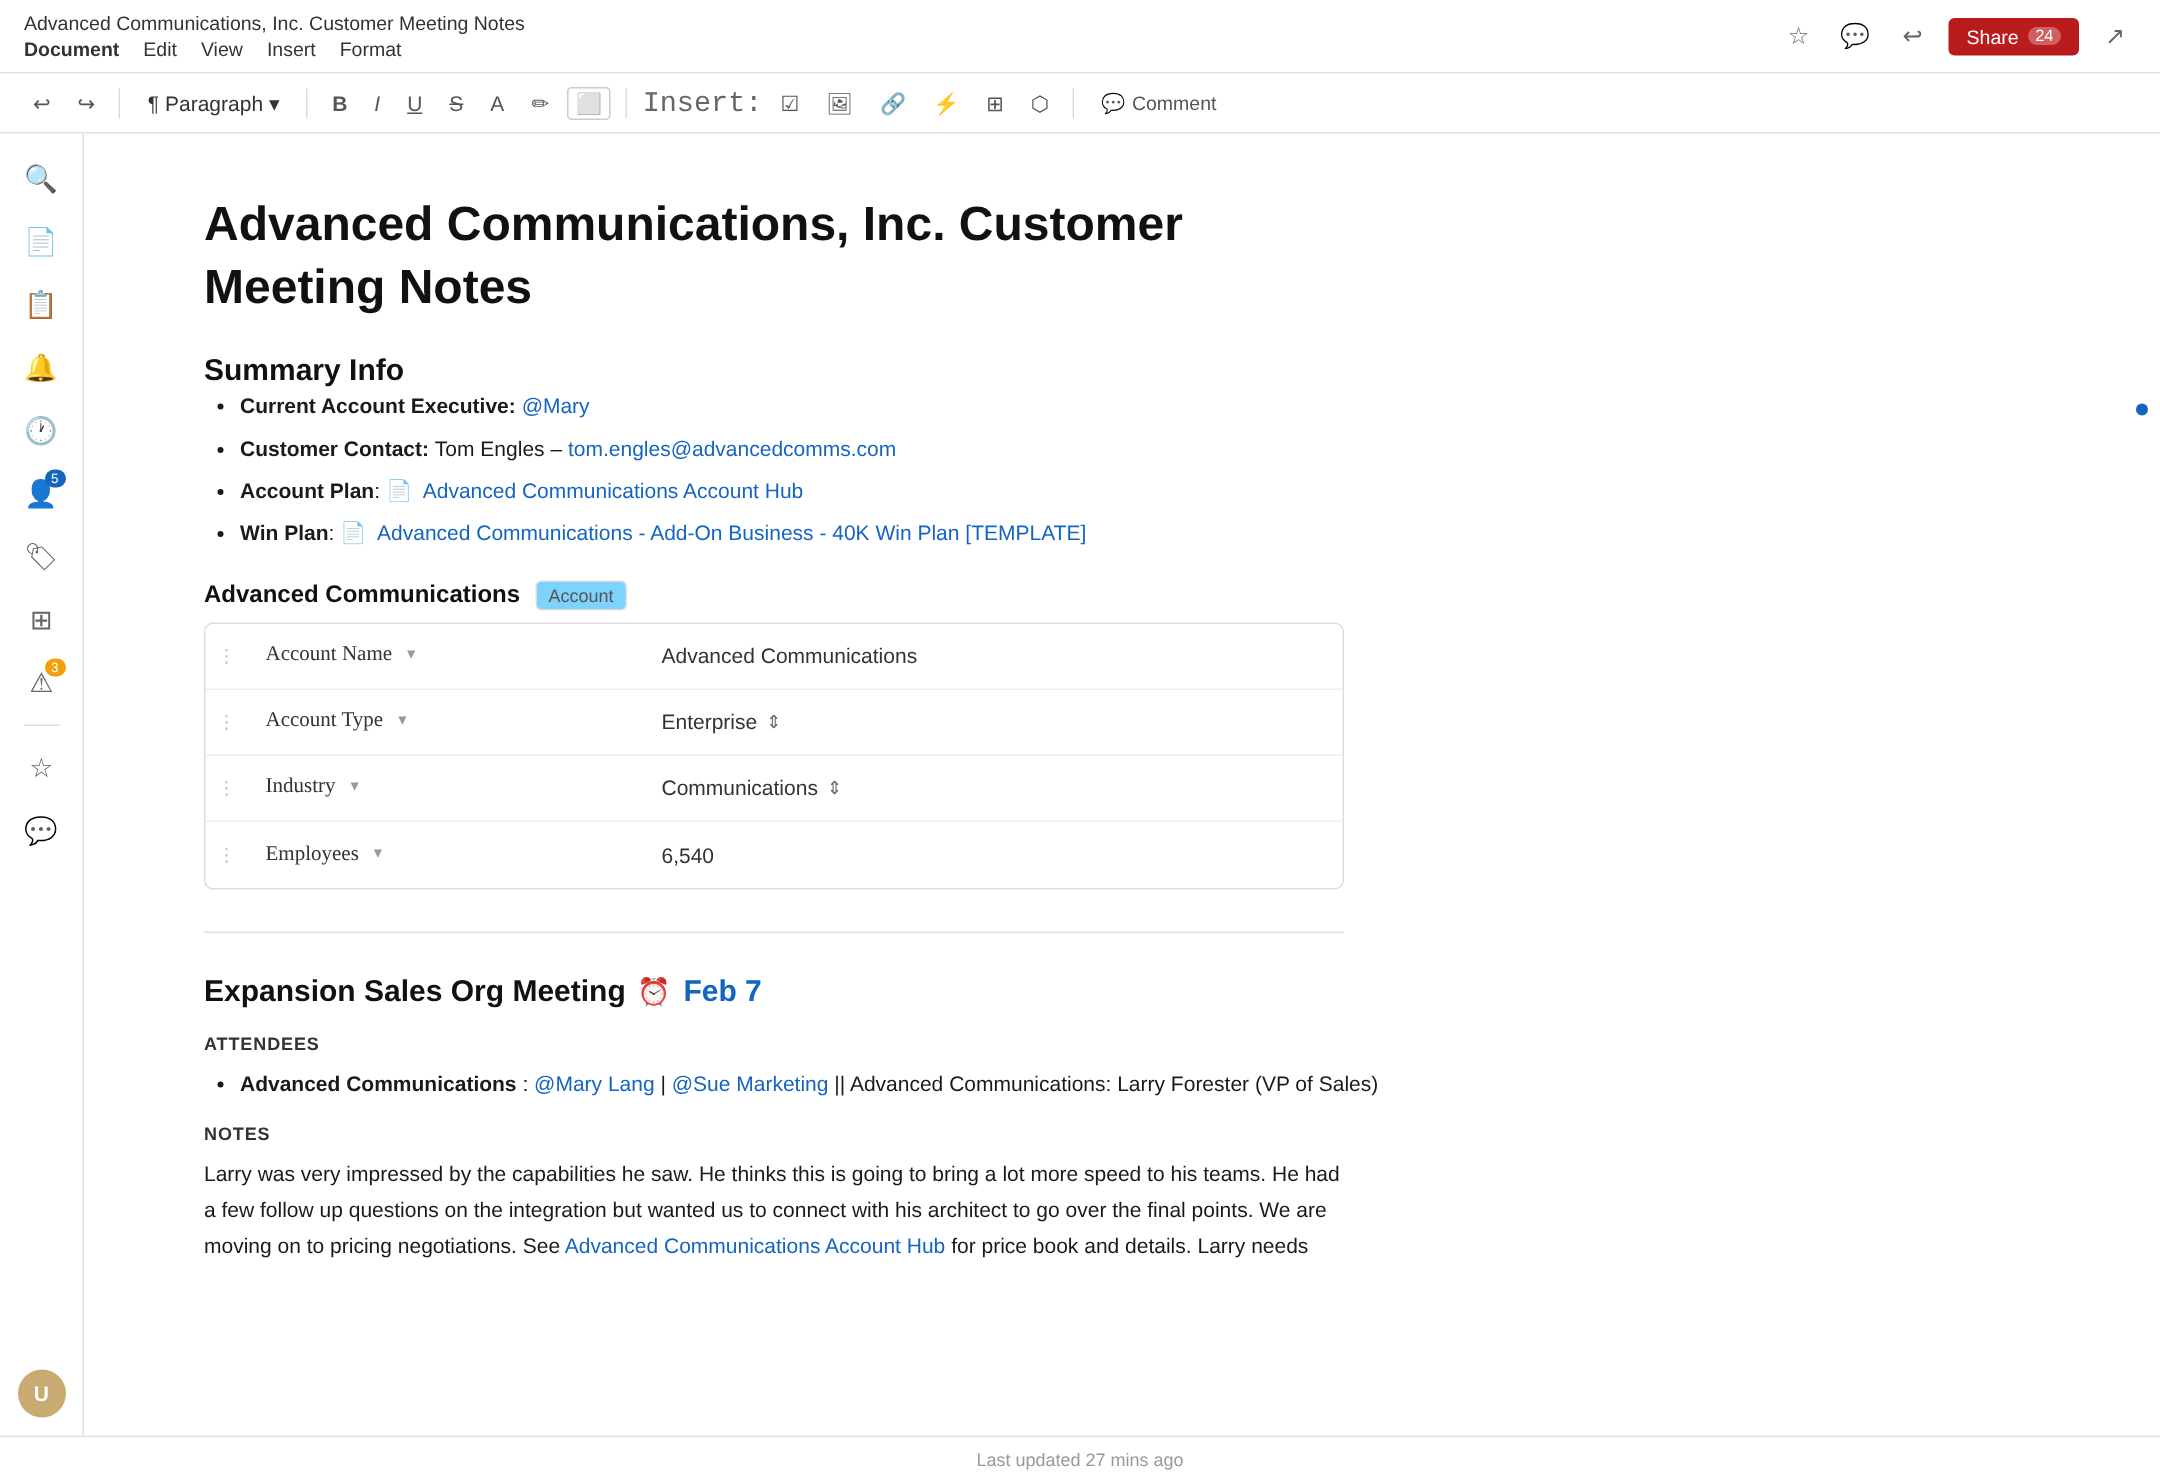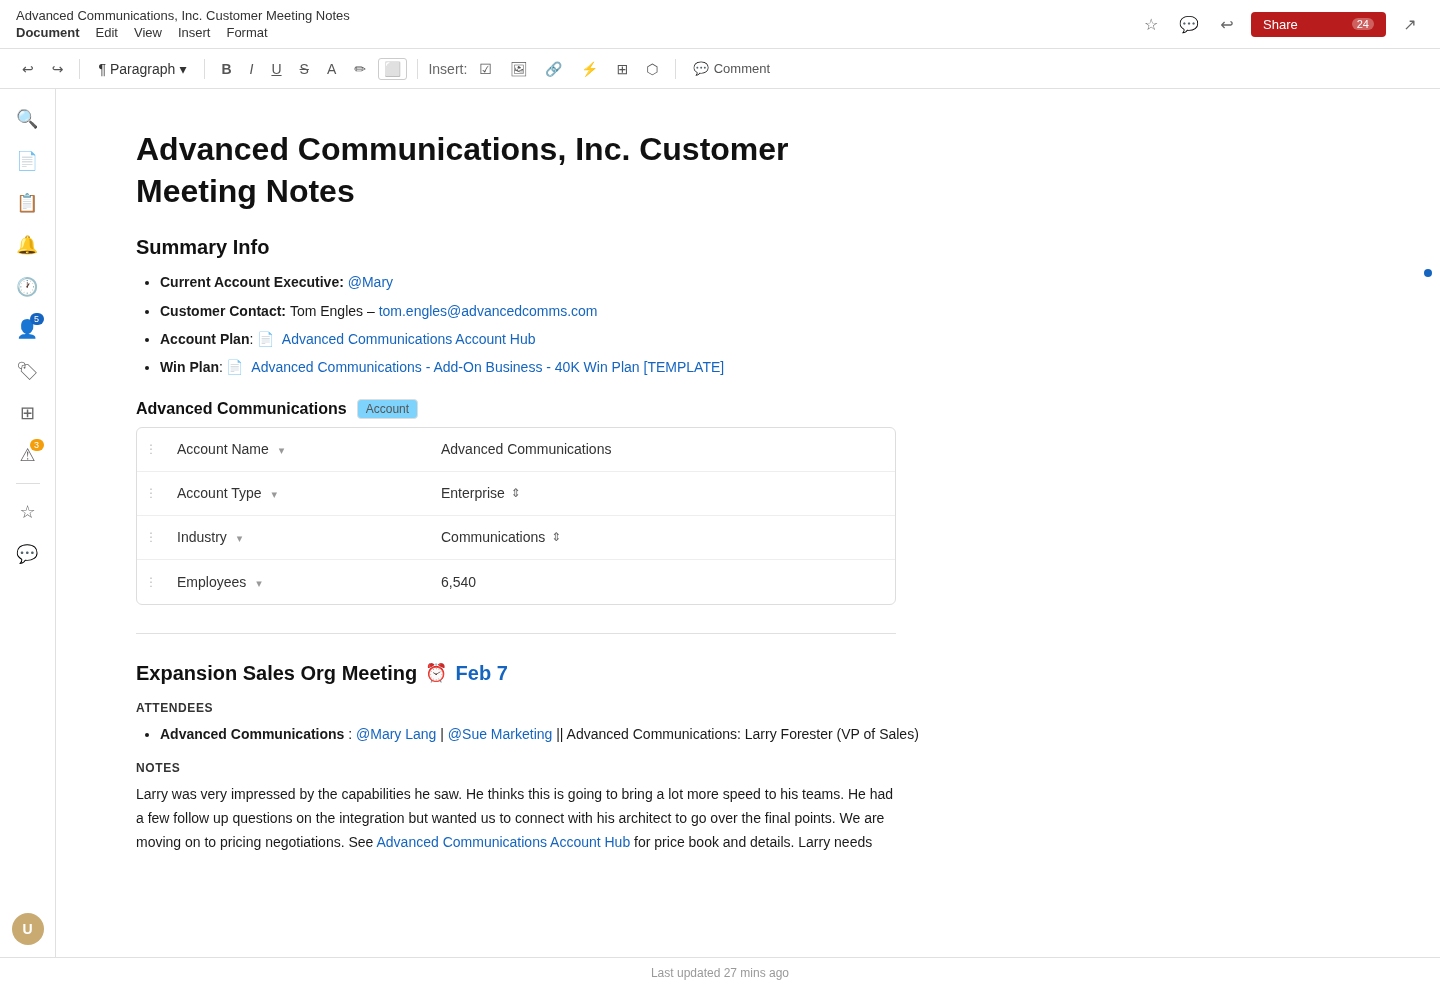--- a/index.html
+++ b/index.html
@@ -8,64 +8,64 @@
     
     .top-bar { display: flex; align-items: center; justify-content: space-between; padding: 8px 16px; border-bottom: 1px solid #e0e0e0; min-height: 44px; }
     .top-bar-left { display: flex; flex-direction: column; }
     .doc-title { font-size: 13px; font-weight: 500; color: #333; }
     .menu-bar { display: flex; gap: 16px; margin-top: 2px; }
     .menu-item { font-size: 13px; color: #333; cursor: pointer; }
     .menu-item.active { font-weight: 600; }
     .top-bar-right { display: flex; align-items: center; gap: 10px; }
     .tb-icon { width: 28px; height: 28px; display: flex; align-items: center; justify-content: center; cursor: pointer; color: #666; font-size: 16px; }
     .share-btn { background: #b91c1c; color: #fff; border: none; border-radius: 4px; padding: 5px 12px; font-size: 13px; cursor: pointer; display: flex; align-items: center; gap: 6px; }
-    .share-count { background: rgba(255,255,255,0.3); border-radius: 10px; padding: 0 5px; font-size: 11px; margin-left: 48px; }
+    .share-count { background: rgba(255,255,255,0.3); border-radius: 10px; padding: 0 5px; font-size: 11px; }
 
     
     .toolbar { display: flex; align-items: center; padding: 6px 16px; border-bottom: 1px solid #e0e0e0; gap: 6px; min-height: 40px; }
     .toolbar-btn { background: none; border: none; cursor: pointer; color: #555; font-size: 14px; padding: 3px 6px; border-radius: 3px; display: flex; align-items: center; }
     .toolbar-separator { width: 1px; height: 20px; background: #ddd; margin: 0 4px; }
     .paragraph-select { display: flex; align-items: center; gap: 4px; padding: 3px 8px; border: none; background: none; cursor: pointer; font-size: 14px; color: #333; }
-    .toolbar-insert { font-size: 14px; color: #666; }
+    .toolbar-insert { font-size: 19px; color: #666; font-family: Liberation Mono, monospace; }
     .comment-btn { display: flex; align-items: center; gap: 4px; font-size: 13px; color: #555; cursor: pointer; padding: 3px 8px; border-radius: 3px; }
 
     
     .main { display: flex; flex: 1; overflow: hidden; }
 
     
     .sidebar { width: 56px; border-right: 1px solid #e0e0e0; display: flex; flex-direction: column; align-items: center; padding: 12px 0; gap: 6px; background: #fff; }
     .sb-icon { width: 36px; height: 36px; display: flex; align-items: center; justify-content: center; cursor: pointer; color: #666; font-size: 18px; border-radius: 6px; position: relative; }
     .sb-badge { position: absolute; top: 2px; right: 2px; background: #1565c0; color: #fff; border-radius: 10px; font-size: 9px; padding: 1px 4px; min-width: 14px; text-align: center; }
     .sb-badge.warning { background: #f59e0b; }
     .sb-divider { width: 24px; height: 1px; background: #ddd; margin: 4px 0; }
     .sb-avatar { width: 32px; height: 32px; border-radius: 50%; background: #c9aa71; display: flex; align-items: center; justify-content: center; margin-top: auto; cursor: pointer; overflow: hidden; }
 
     
     .content-area { flex: 1; overflow-y: auto; padding: 40px 80px; position: relative; }
     .right-indicator { position: absolute; top: 180px; right: 8px; width: 8px; height: 8px; background: #1565c0; border-radius: 50%; }
 
     
     .doc-main-title { font-size: 32px; font-weight: 700; color: #111; margin-bottom: 24px; max-width: 760px; line-height: 1.3; }
-    .section-heading { font-size: 20px; font-weight: 700; color: #111; margin-bottom: 12px; }
+    .section-heading { font-size: 20px; font-weight: 700; color: #111; }
     .bullet-list { list-style: disc; padding-left: 24px; margin-bottom: 8px; }
     .bullet-list li { margin-bottom: 6px; font-size: 14px; line-height: 1.6; }
     .link { color: #1565c0; cursor: pointer; text-decoration: none; }
     .mention { color: #1565c0; cursor: pointer; }
     .doc-icon { margin-right: 4px; color: #1565c0; }
 
     
     .account-block { margin: 20px 0; max-width: 760px; }
     .account-block-header { display: flex; align-items: center; gap: 10px; margin-bottom: 8px; }
     .account-block-title { font-size: 16px; font-weight: 600; color: #111; }
     .account-badge { background: #7dd3fc; border: 1px solid #ddd; border-radius: 4px; padding: 2px 8px; font-size: 12px; color: #555; }
     .account-table { border: 1px solid #ddd; border-radius: 6px; overflow: hidden; width: 100%; }
     .account-row { display: flex; align-items: center; border-bottom: 1px solid #eee; min-height: 44px; }
     .account-row:last-child { border-bottom: none; }
     .account-row-handle { color: #bbb; padding: 0 8px; font-size: 12px; cursor: grab; }
-    .account-row-label { flex: 0 0 260px; padding: 10px 12px; font-size: 14px; color: #333; display: flex; align-items: flex-end; gap: 6px; }
+    .account-row-label { flex: 0 0 260px; padding: 10px 12px; font-size: 14px; color: #333; display: flex; align-items: flex-start; gap: 6px; font-family: Liberation Serif, serif; }
     .account-row-chevron { color: #999; font-size: 11px; margin-left: 4px; }
     .account-row-value { flex: 1; padding: 10px 16px; font-size: 14px; color: #333; display: flex; align-items: center; gap: 6px; }
     .value-icon { color: #666; font-size: 12px; cursor: pointer; }
 
     
     .content-divider { border: none; border-top: 1px solid #e0e0e0; margin: 28px 0; max-width: 760px; }
 
     
     .meeting-heading { font-size: 20px; font-weight: 700; color: #111; margin-bottom: 16px; display: flex; align-items: flex-start; gap: 8px; }
     .meeting-date { color: #1565c0; }

